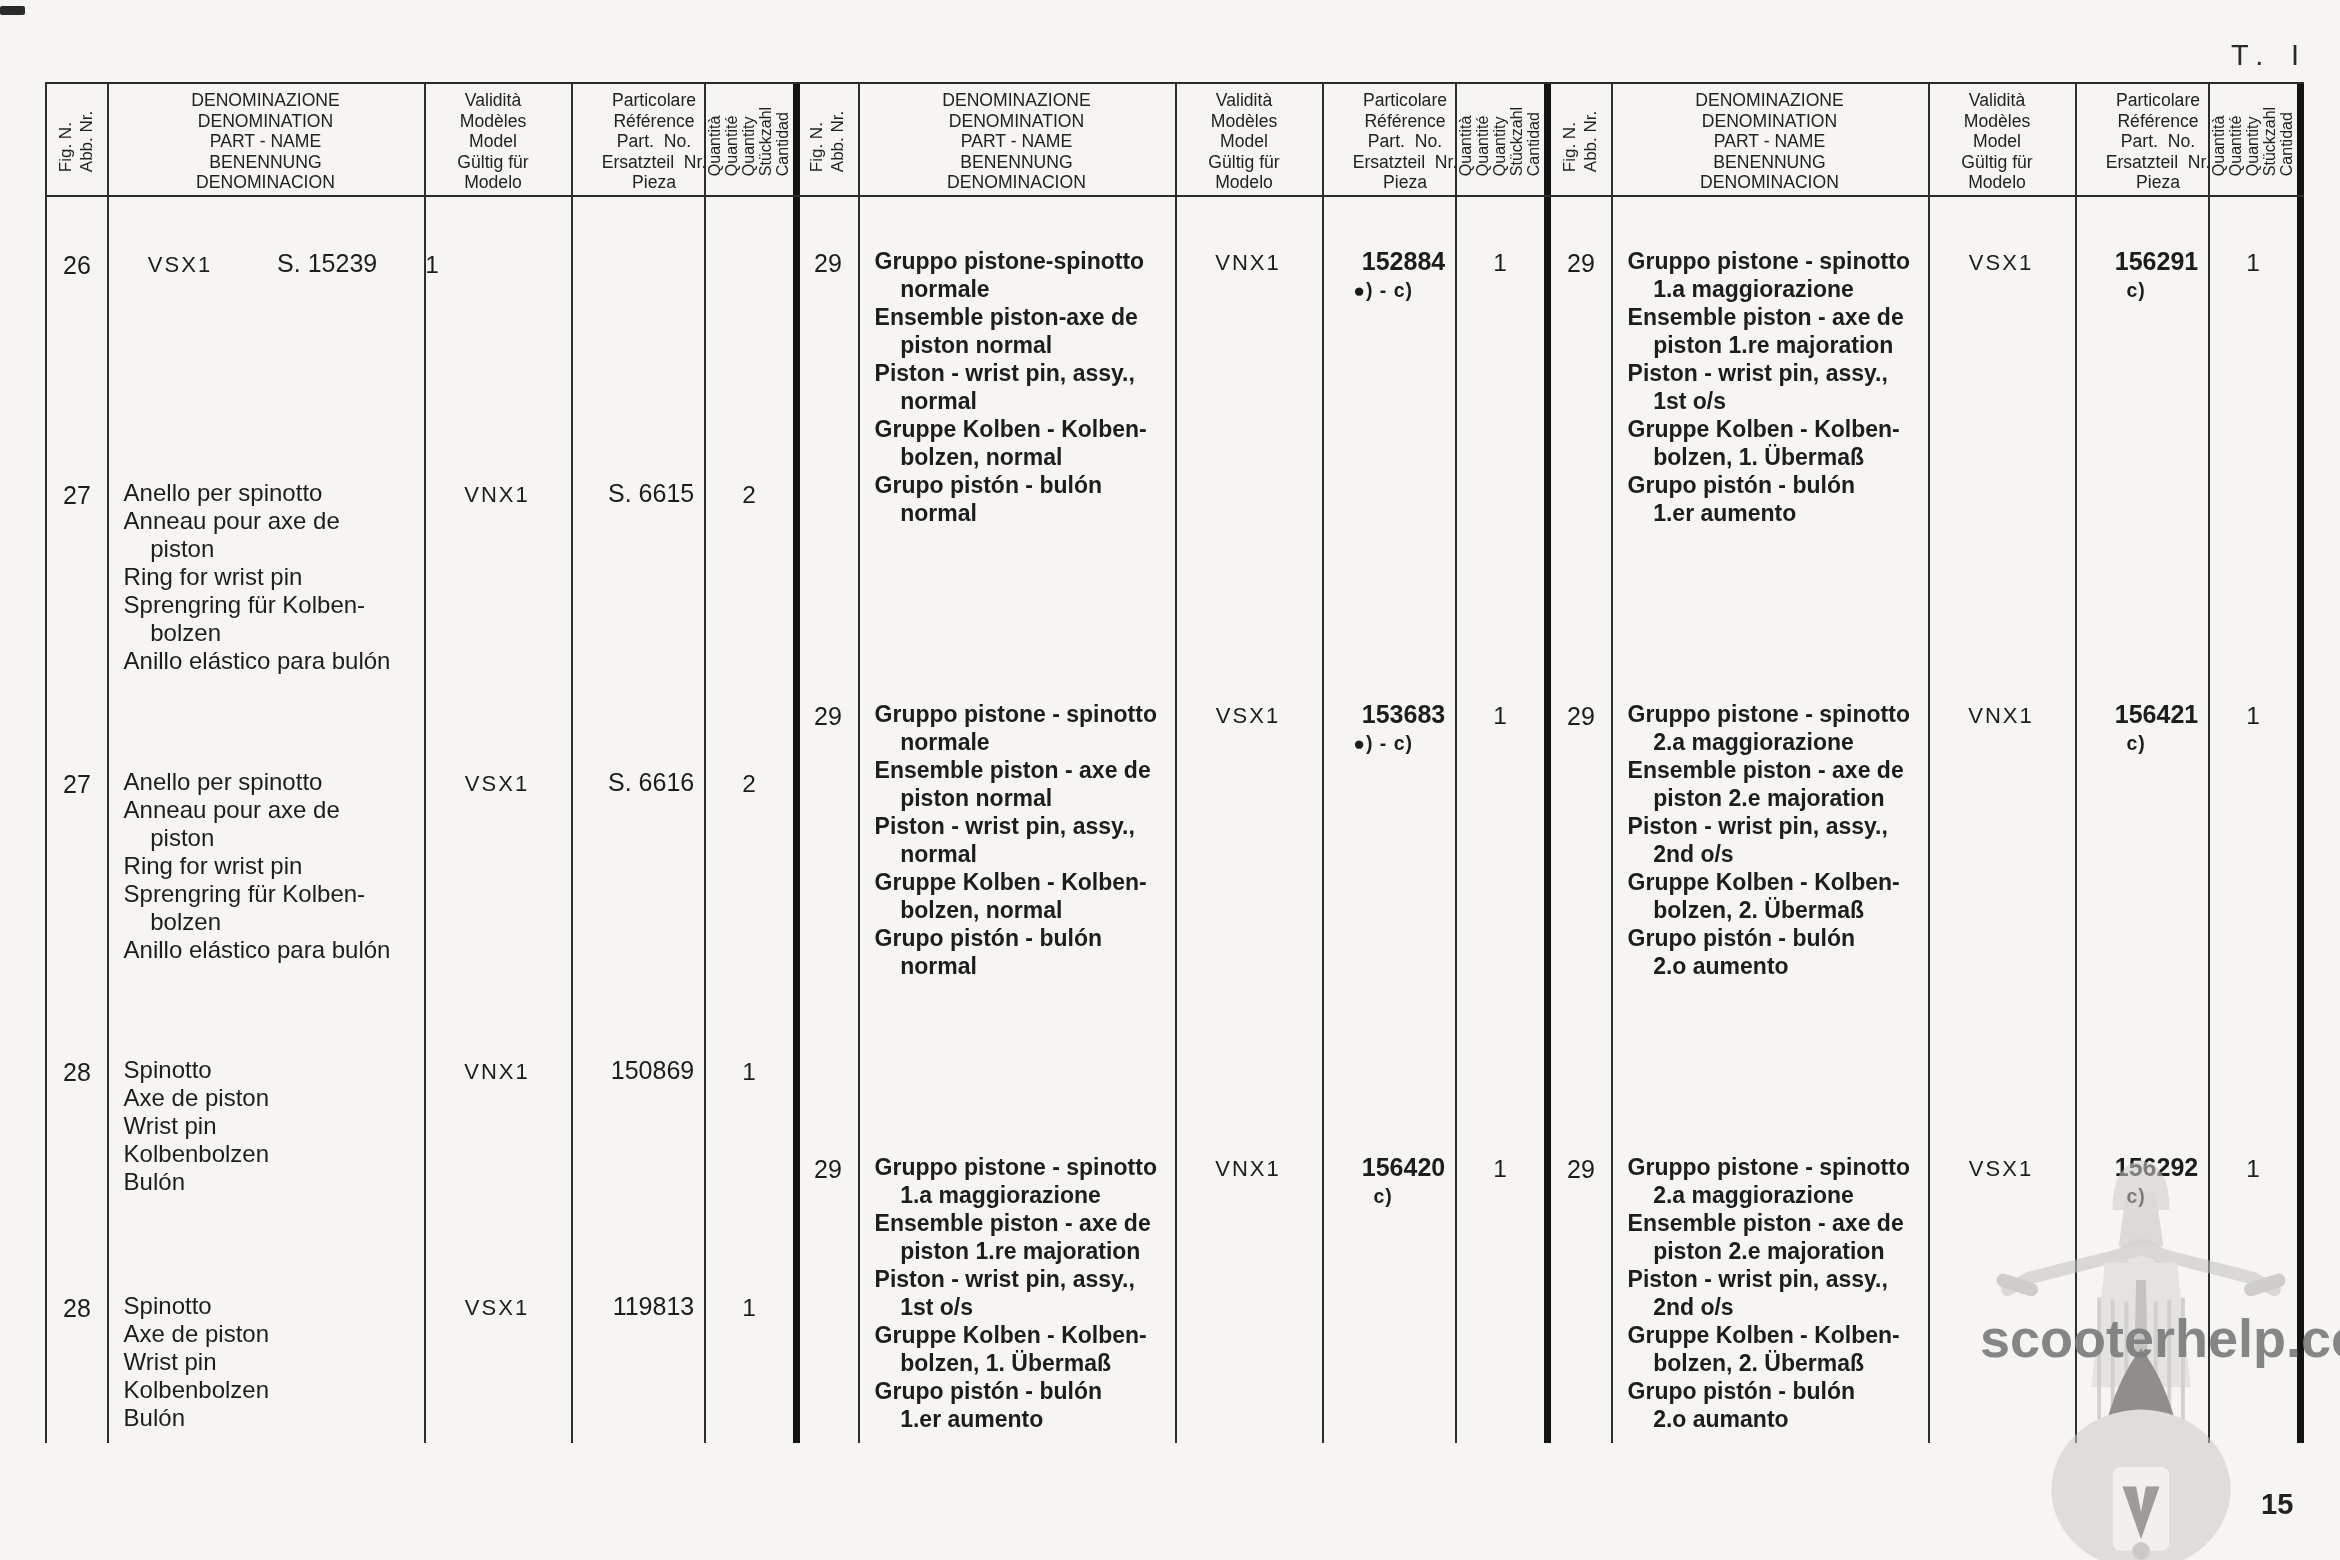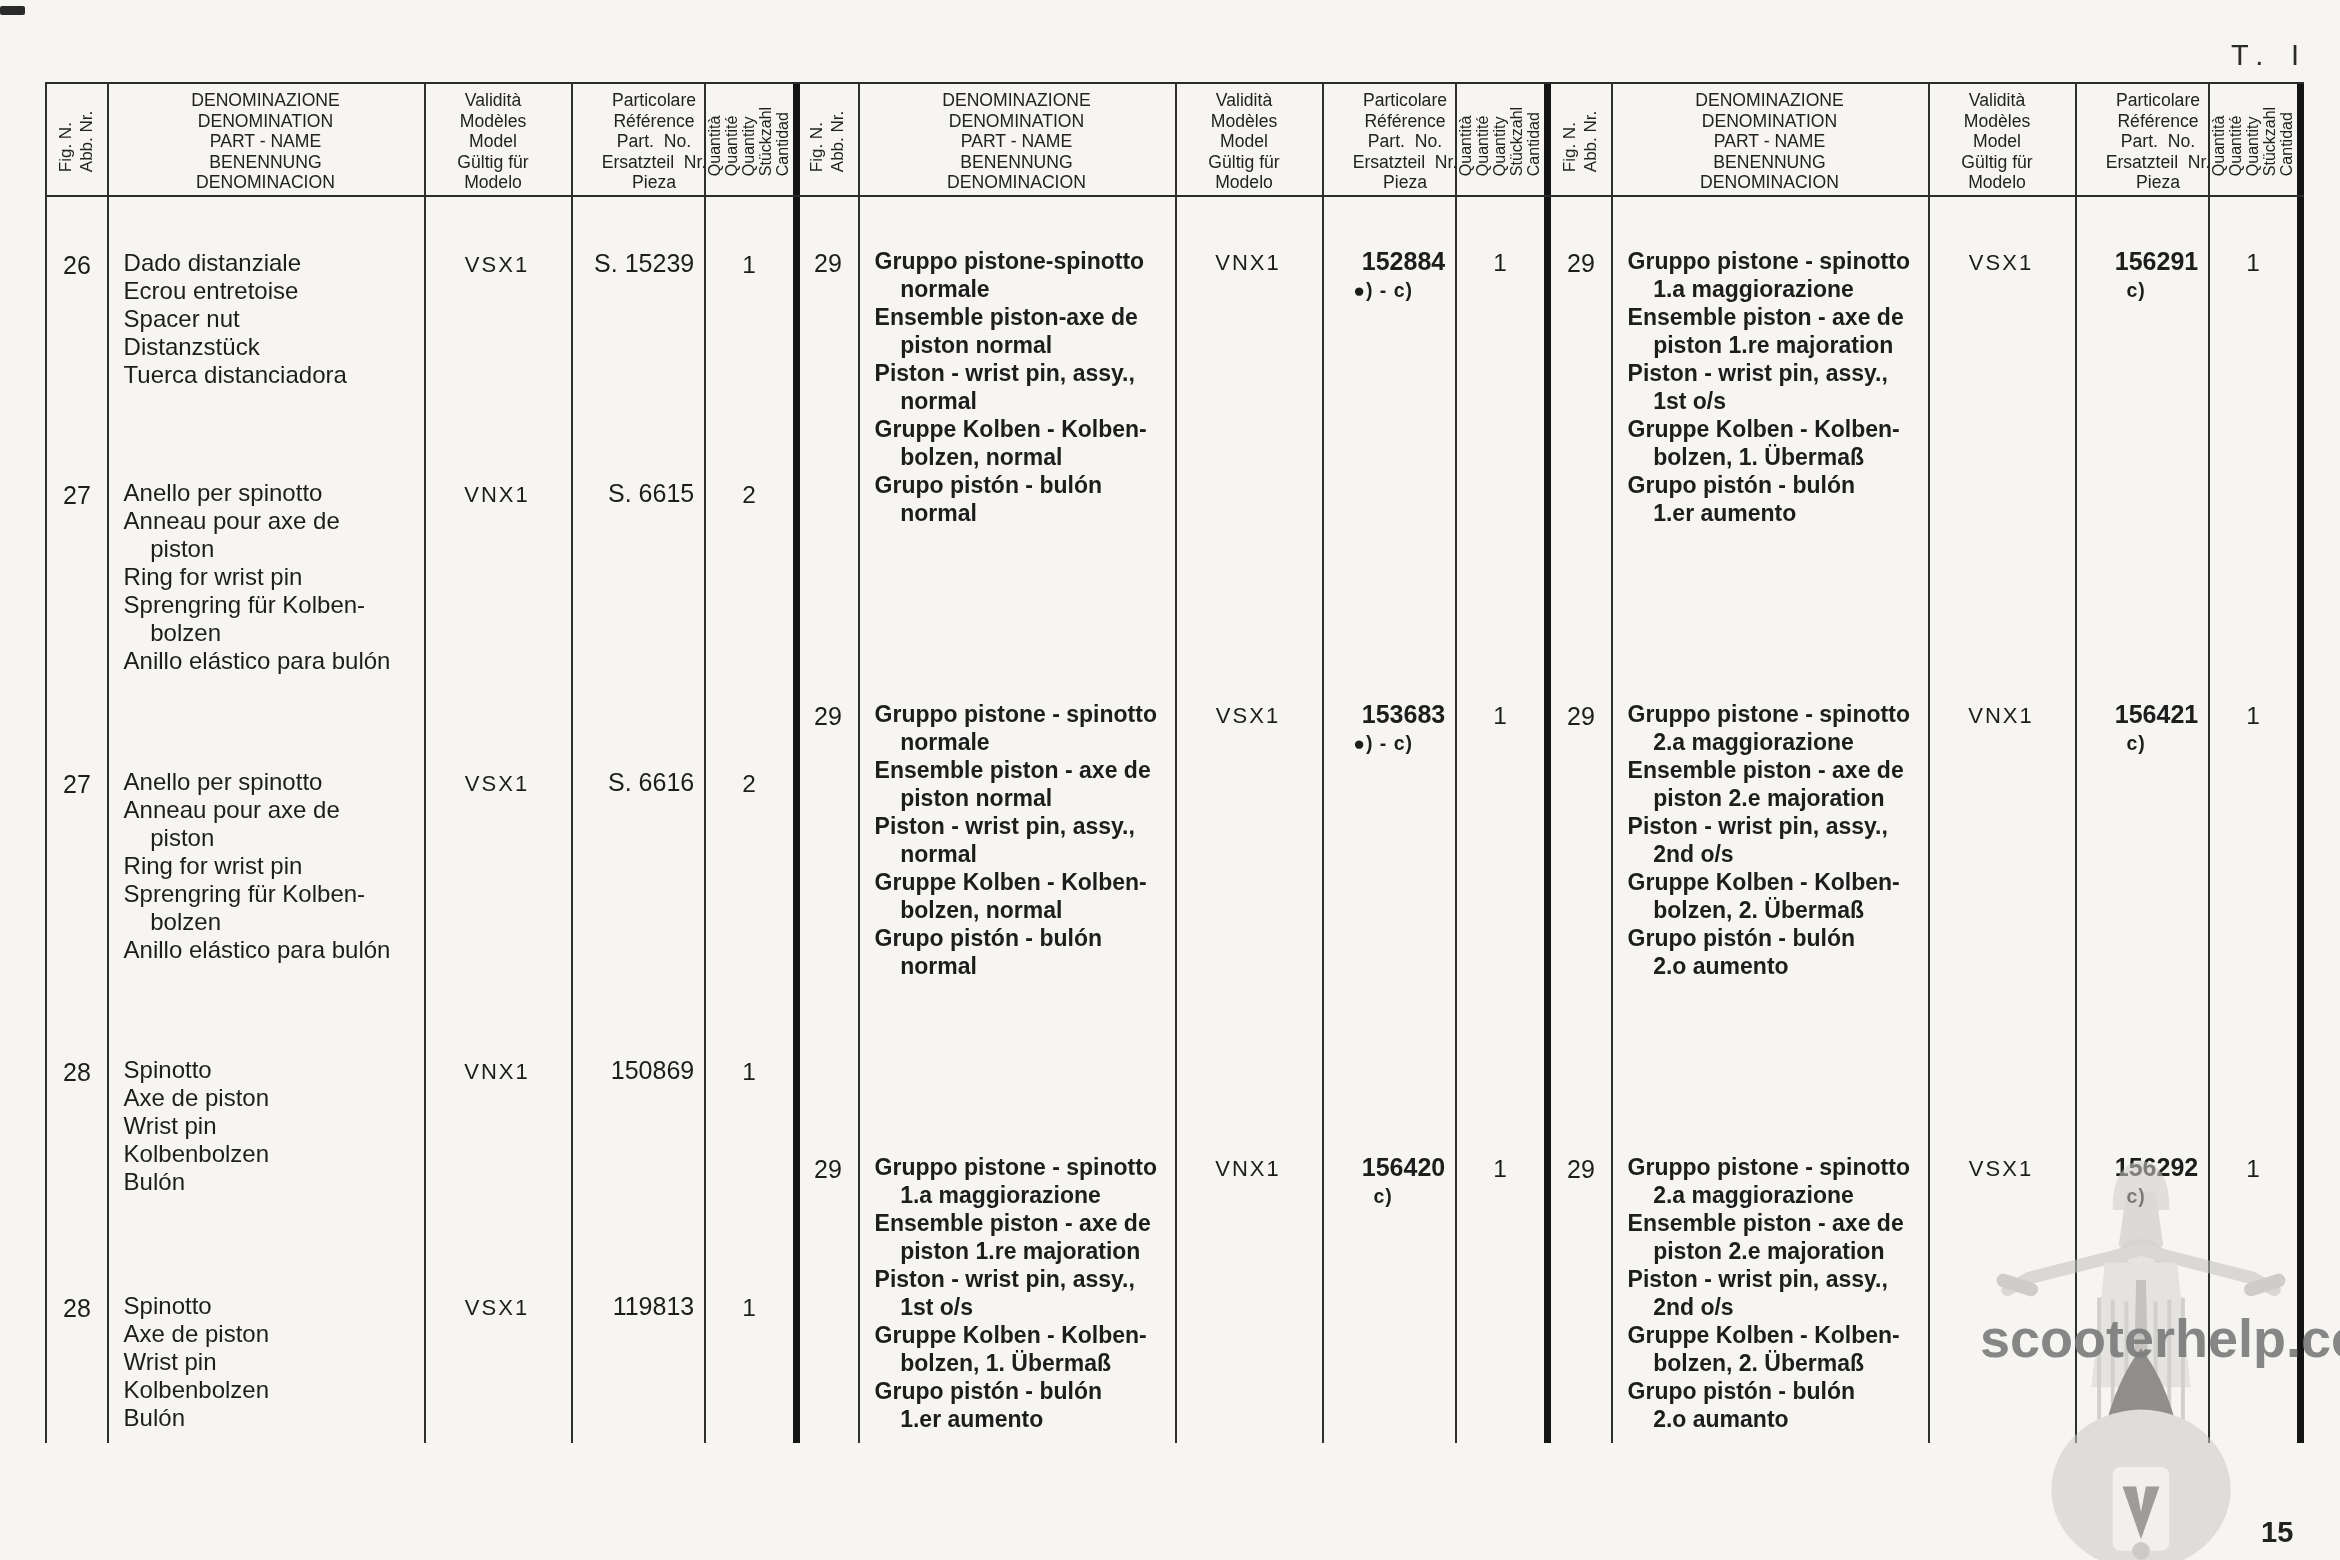--- a/index.html
+++ b/index.html
@@ -4,21 +4,21 @@
 <style>
   html,body{margin:0;padding:0;}
   body{background:#888;}
   .page{
     position:relative;width:2341px;height:1560px;margin:0 auto;
     background:#f6f5f2;overflow:hidden;
     font-family:"Liberation Sans", sans-serif;color:#1d1d1d;
   }
   .corner-mark{position:absolute;left:0;top:5.9px;width:25px;height:8.8px;background:#2a2a2a;border-radius:2px;}
   .tab-label{position:absolute;left:2231px;top:39px;font-size:29px;font-weight:400;letter-spacing:9.8px;color:#2a2a2a;}
-  .page-number{position:absolute;left:2261px;top:1488px;font-size:29px;font-weight:700;color:#222;margin-top:28px;}
+  .page-number{position:absolute;left:2261px;top:1488px;font-size:29px;font-weight:700;color:#222;}
 
   
   .group{position:absolute;top:82px;width:753px;height:1361px;}
   .g1{left:45px;border-left:2px solid #2f2f2f;}
   .g2{left:798px;}
   .g3{left:1551px;}
   .vl{position:absolute;top:0;bottom:0;width:2px;background:#2f2f2f;}
   .vl1{left:60px;}.vl2{left:377px;}.vl3{left:524px;}.vl4{left:657px;}
   .vbar{position:absolute;top:0;bottom:0;right:0;width:6.8px;background:#141414;}
 
@@ -86,25 +86,20 @@
 Pieza</div>
       <div class="hc h-qty"><span class="rot">Quantità
 Quantité
 Quantity
 Stückzahl
 Cantidad</span></div>
     </div>
 
     <div class="row" style="top:167px">
       <div class="c-fig">26</div>
-      <div class="c-name">Dado distanziale
-Ecrou entretoise
-Spacer nut
-Distanzstück
-Tuerca distanciadora</div>
       <div class="c-model">VSX1</div>
       <div class="c-part"><span>S. 15239</span><span class="note"></span></div>
       <div class="c-qty">1</div>
     </div>
     <div class="row" style="top:397px">
       <div class="c-fig">27</div>
       <div class="c-name">Anello per spinotto
 Anneau pour axe de
     piston
 Ring for wrist pin

